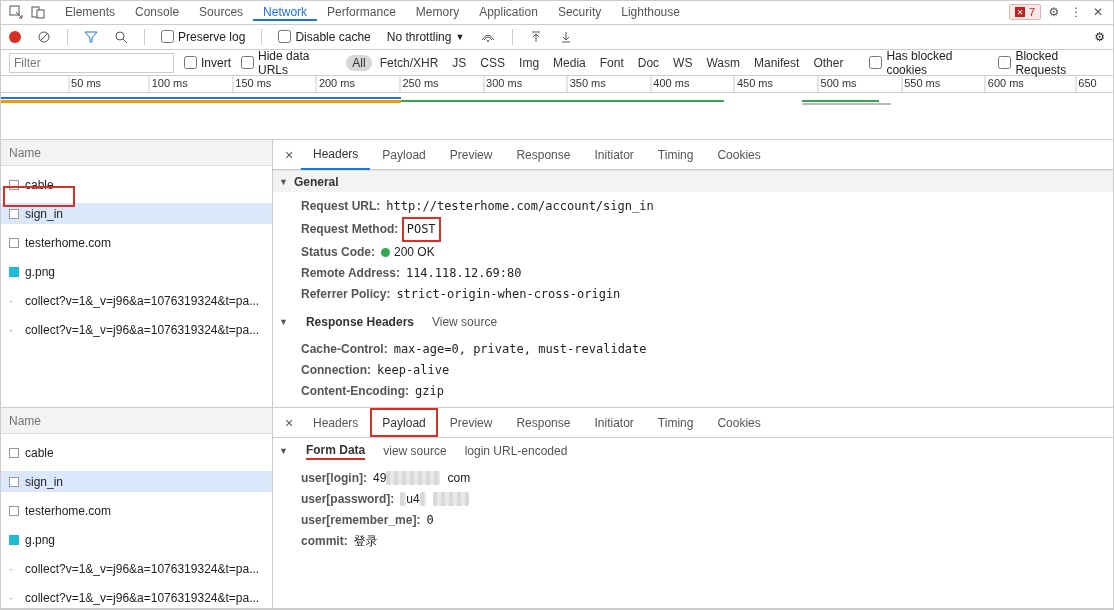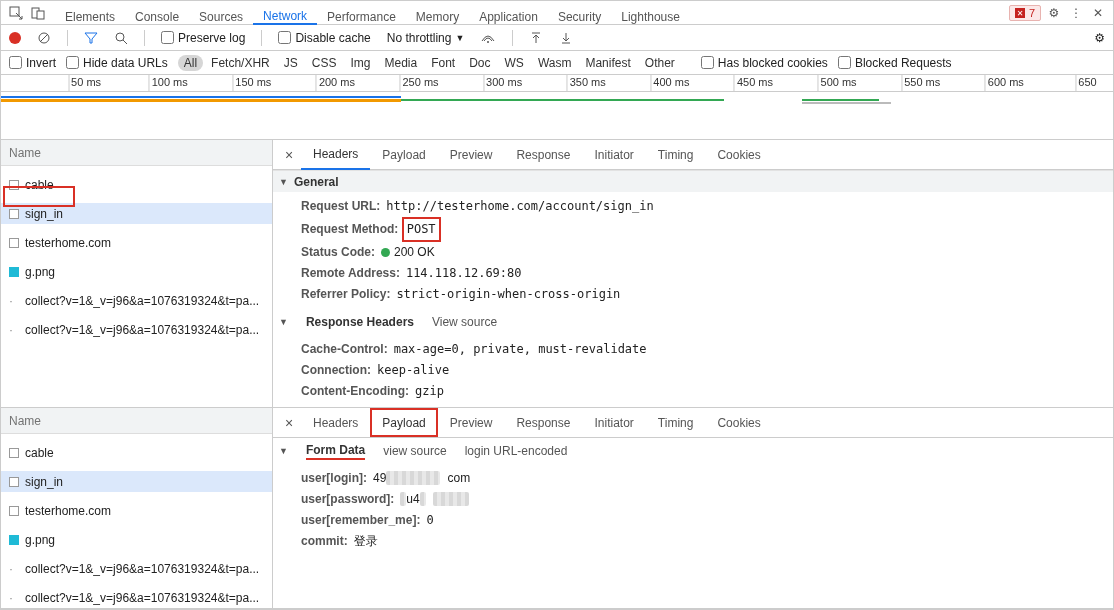--- a/index.html
+++ b/index.html
@@ -1,20 +1,20 @@
 <!DOCTYPE html>
 <html><head>
 <meta charset="utf-8">
 <style>
 * { margin:0; padding:0; box-sizing:border-box; font-family:"Segoe UI","Helvetica Neue",Arial,sans-serif; }
 body { background:#fff; color:#222; font-size:12px; overflow:hidden; }
 .root { width:1114px; height:610px; display:flex; flex-direction:column; border:1px solid #ccc;}
 .toprow { height:26px; border-bottom:1px solid #ccc; display:flex; align-items:center; padding:0 6px; gap:4px; }
 .toprow .ic { width:18px; height:18px; display:flex; align-items:center; justify-content:center; color:#555; cursor:default;}
-.tabs { display:flex; gap:0; flex:1; height:100%; align-items:flex-end;}
+.tabs { display:flex; gap:0; flex:1; height:100%; align-items:center;}
 .tabs .tab { padding:0 10px; display:flex; align-items:center; color:#555; cursor:pointer;}
 .tabs .tab.active { color:#1a73e8; border-bottom:2px solid #1a73e8; margin-bottom:-1px;}
 .badge { display:flex; align-items:center; gap:4px; background:#fce8e8; color:#c5221f; border:1px solid #e8b3b0; border-radius:2px; padding:0 5px; height:16px; font-size:11px;}
 .toolbar { height:28px; border-bottom:1px solid #ccc; display:flex; align-items:center; padding:0 8px; gap:16px; }
 .toolbar .rec { width:12px; height:12px; border-radius:50%; background:#d93025; }
 .toolbar .sep { width:1px; height:16px; background:#ccc;}
 .ck { display:flex; align-items:center; gap:4px; color:#222;}
 .ck input { margin:0;}
 .sel { color:#222; display:flex; align-items:center; gap:4px;}
 .filterrow { height:26px; border-bottom:1px solid #ccc; display:flex; align-items:center; padding:0 8px; gap:10px;}
@@ -148,20 +148,21 @@
     <div class="ic">
         <svg width="14" height="14">
           <path d="M7 2 L7 10 M4 7 L7 10 L10 7 M3 12 L11 12" stroke="#555" fill="none"></path>
         </svg>
       </div>
     <div style="flex:1"></div>
     <div class="ic">⚙</div>
   </div>
 
   <div class="filterrow">
+    <input type="text" placeholder="Filter" style="">
     <label class="ck">
         <input type="checkbox" style="">
         <span>Invert</span>
       </label>
     <label class="ck">
         <input type="checkbox" style="">
         <span>Hide data URLs</span>
       </label>
     <div id="types" style="display:flex;gap:2px;align-items:center">
         <span class="pill active">All</span>

